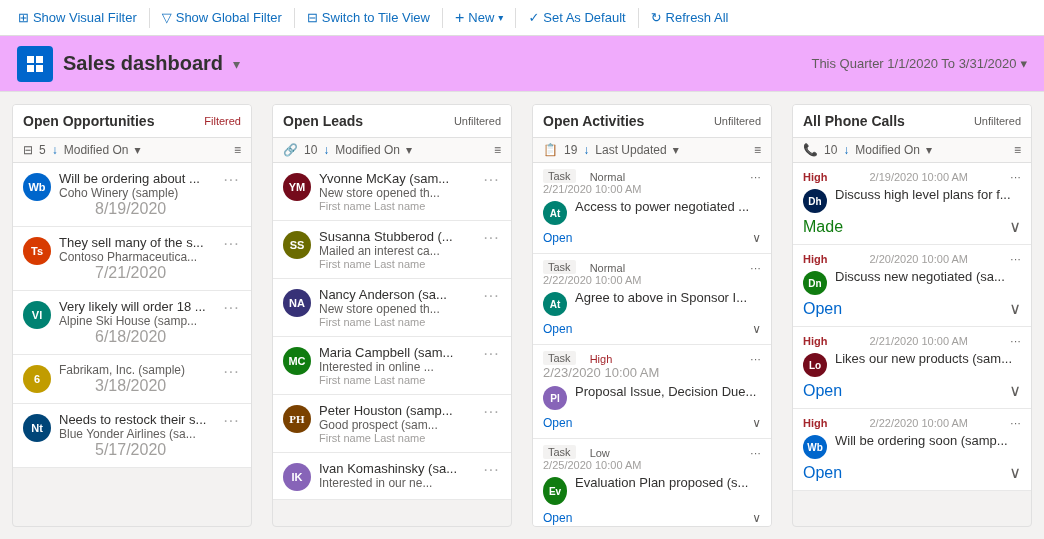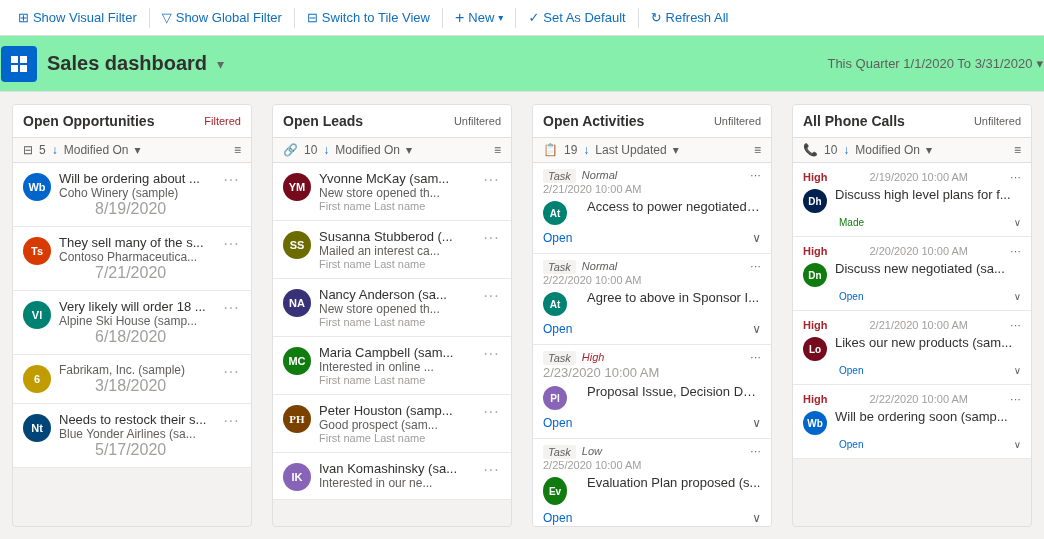--- a/index.html
+++ b/index.html
@@ -15,21 +15,21 @@
       display: flex; align-items: center; gap: 4px;
       padding: 6px 10px; cursor: pointer; color: #106ebe;
       font-size: 13px; border: none; background: none;
       white-space: nowrap;
     }
     .toolbar-sep { width: 1px; height: 20px; background: #ddd; margin: 0 2px; }
 
     
     .header {
       display: flex; align-items: center; justify-content: space-between;
-      background: #86efac; padding: 10px 1px; border-bottom: 1px solid #e0e0e0;
+      background: #f0abfc; padding: 10px 17px; border-bottom: 1px solid #e0e0e0;
       height: 56px;
     }
     .header-left { display: flex; align-items: center; gap: 10px; }
     .header-logo {
       width: 36px; height: 36px; border-radius: 4px;
       background: #0066cc; display: flex; align-items: center;
       justify-content: center; color: #fff; font-size: 18px; font-weight: bold;
     }
     .header-title { font-size: 20px; font-weight: 600; color: #323130; }
     .header-caret { color: #666; font-size: 14px; cursor: pointer; }
@@ -78,41 +78,41 @@
     .card-title { font-size: 13px; color: #323130; white-space: nowrap; overflow: hidden; text-overflow: ellipsis; }
     .card-sub { font-size: 12px; color: #605e5c; white-space: nowrap; overflow: hidden; text-overflow: ellipsis; }
     .card-date { font-size: 16px; color: #a19f9d; padding-left: 36px; }
     .card-meta { font-size: 11px; color: #a19f9d; }
     .card-more { color: #aaa; cursor: pointer; font-size: 16px; padding: 0 2px; }
 
     
     .activity-card {
       background: #fff; border-bottom: 1px solid #e8e8e8; padding: 6px 10px;
     }
-    .activity-header { display: flex; align-items: flex-start; gap: 6px; font-size: 11px; color: #605e5c; font-style: italic; }
+    .activity-header { display: flex; align-items: flex-end; gap: 14px; font-size: 11px; color: #605e5c; }
     .activity-tag { background: #f3f2f1; padding: 1px 5px; border-radius: 2px; font-size: 11px; }
-    .activity-body { display: flex; align-items: flex-start; gap: 20px; padding: 4px 0; }
+    .activity-body { display: flex; align-items: flex-start; gap: 8px; padding: 4px 0; }
     .activity-title { font-size: 13px; color: #323130; flex: 1; white-space: nowrap; overflow: hidden; text-overflow: ellipsis; }
     .activity-status {
       display: flex; align-items: center; justify-content: space-between;
       font-size: 12px; color: #605e5c; padding: 2px 0;
     }
     .status-open { color: #0066cc; }
     .status-made { color: #107c10; }
     .expand-icon { color: #605e5c; cursor: pointer; }
 
     
     .phone-card {
       background: #fff; border-bottom: 1px solid #e8e8e8; padding: 8px 10px;
     }
     .phone-header { display: flex; align-items: center; gap: 6px; font-size: 11px; color: #605e5c; justify-content: space-between; }
     .priority-high { color: #a4262c; font-weight: 600; font-size: 11px; }
     .phone-body { display: flex; align-items: flex-start; gap: 8px; padding: 4px 0; }
     .phone-title { font-size: 13px; color: #323130; flex: 1; white-space: nowrap; overflow: hidden; text-overflow: ellipsis; }
-    .phone-status { display: flex; align-items: center; justify-content: space-between; font-size: 10px; color: #605e5c; margin-left: 36px; }
+    .phone-status { display: flex; align-items: center; justify-content: space-between; font-size: 16px; color: #605e5c; }
 
     
     .bg-blue { background: #0066cc; }
     .bg-teal { background: #008272; }
     .bg-red { background: #d83b01; }
     .bg-purple { background: #8764b8; }
     .bg-navy { background: #004578; }
     .bg-green { background: #107c10; }
     .bg-olive { background: #6b6b00; }
     .bg-brown { background: #7a4100; font-family: Liberation Serif, serif; }

